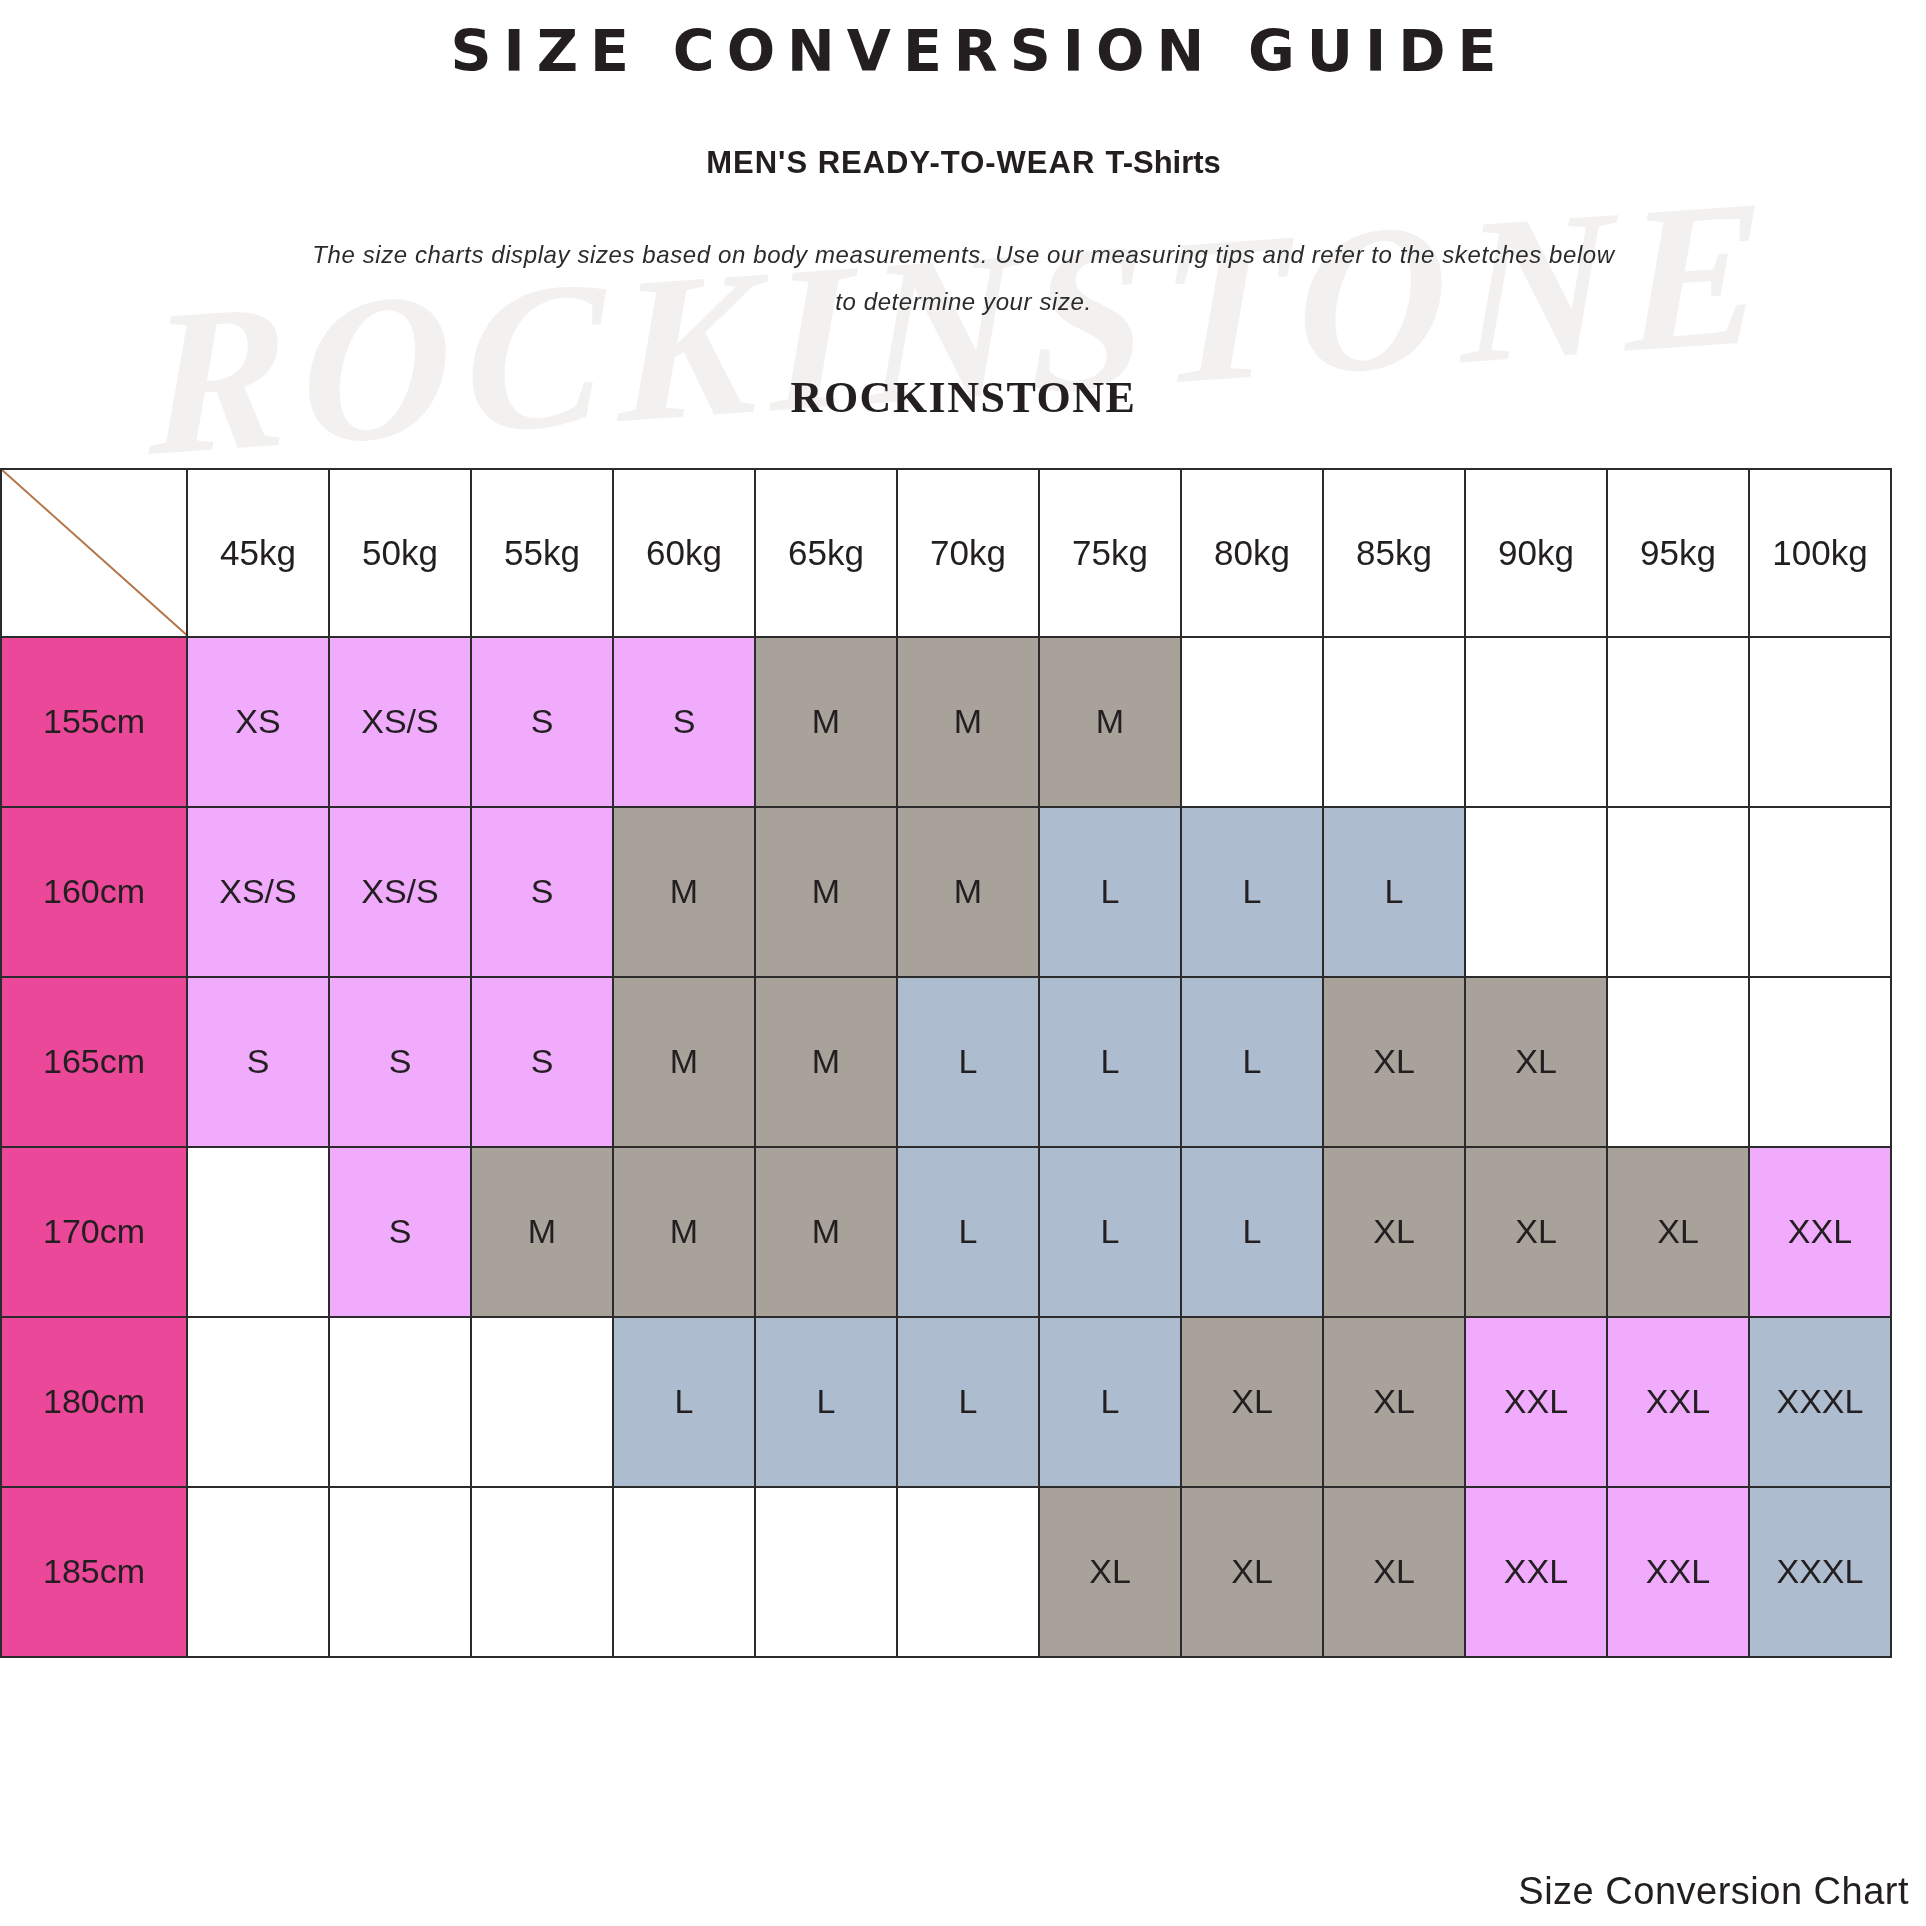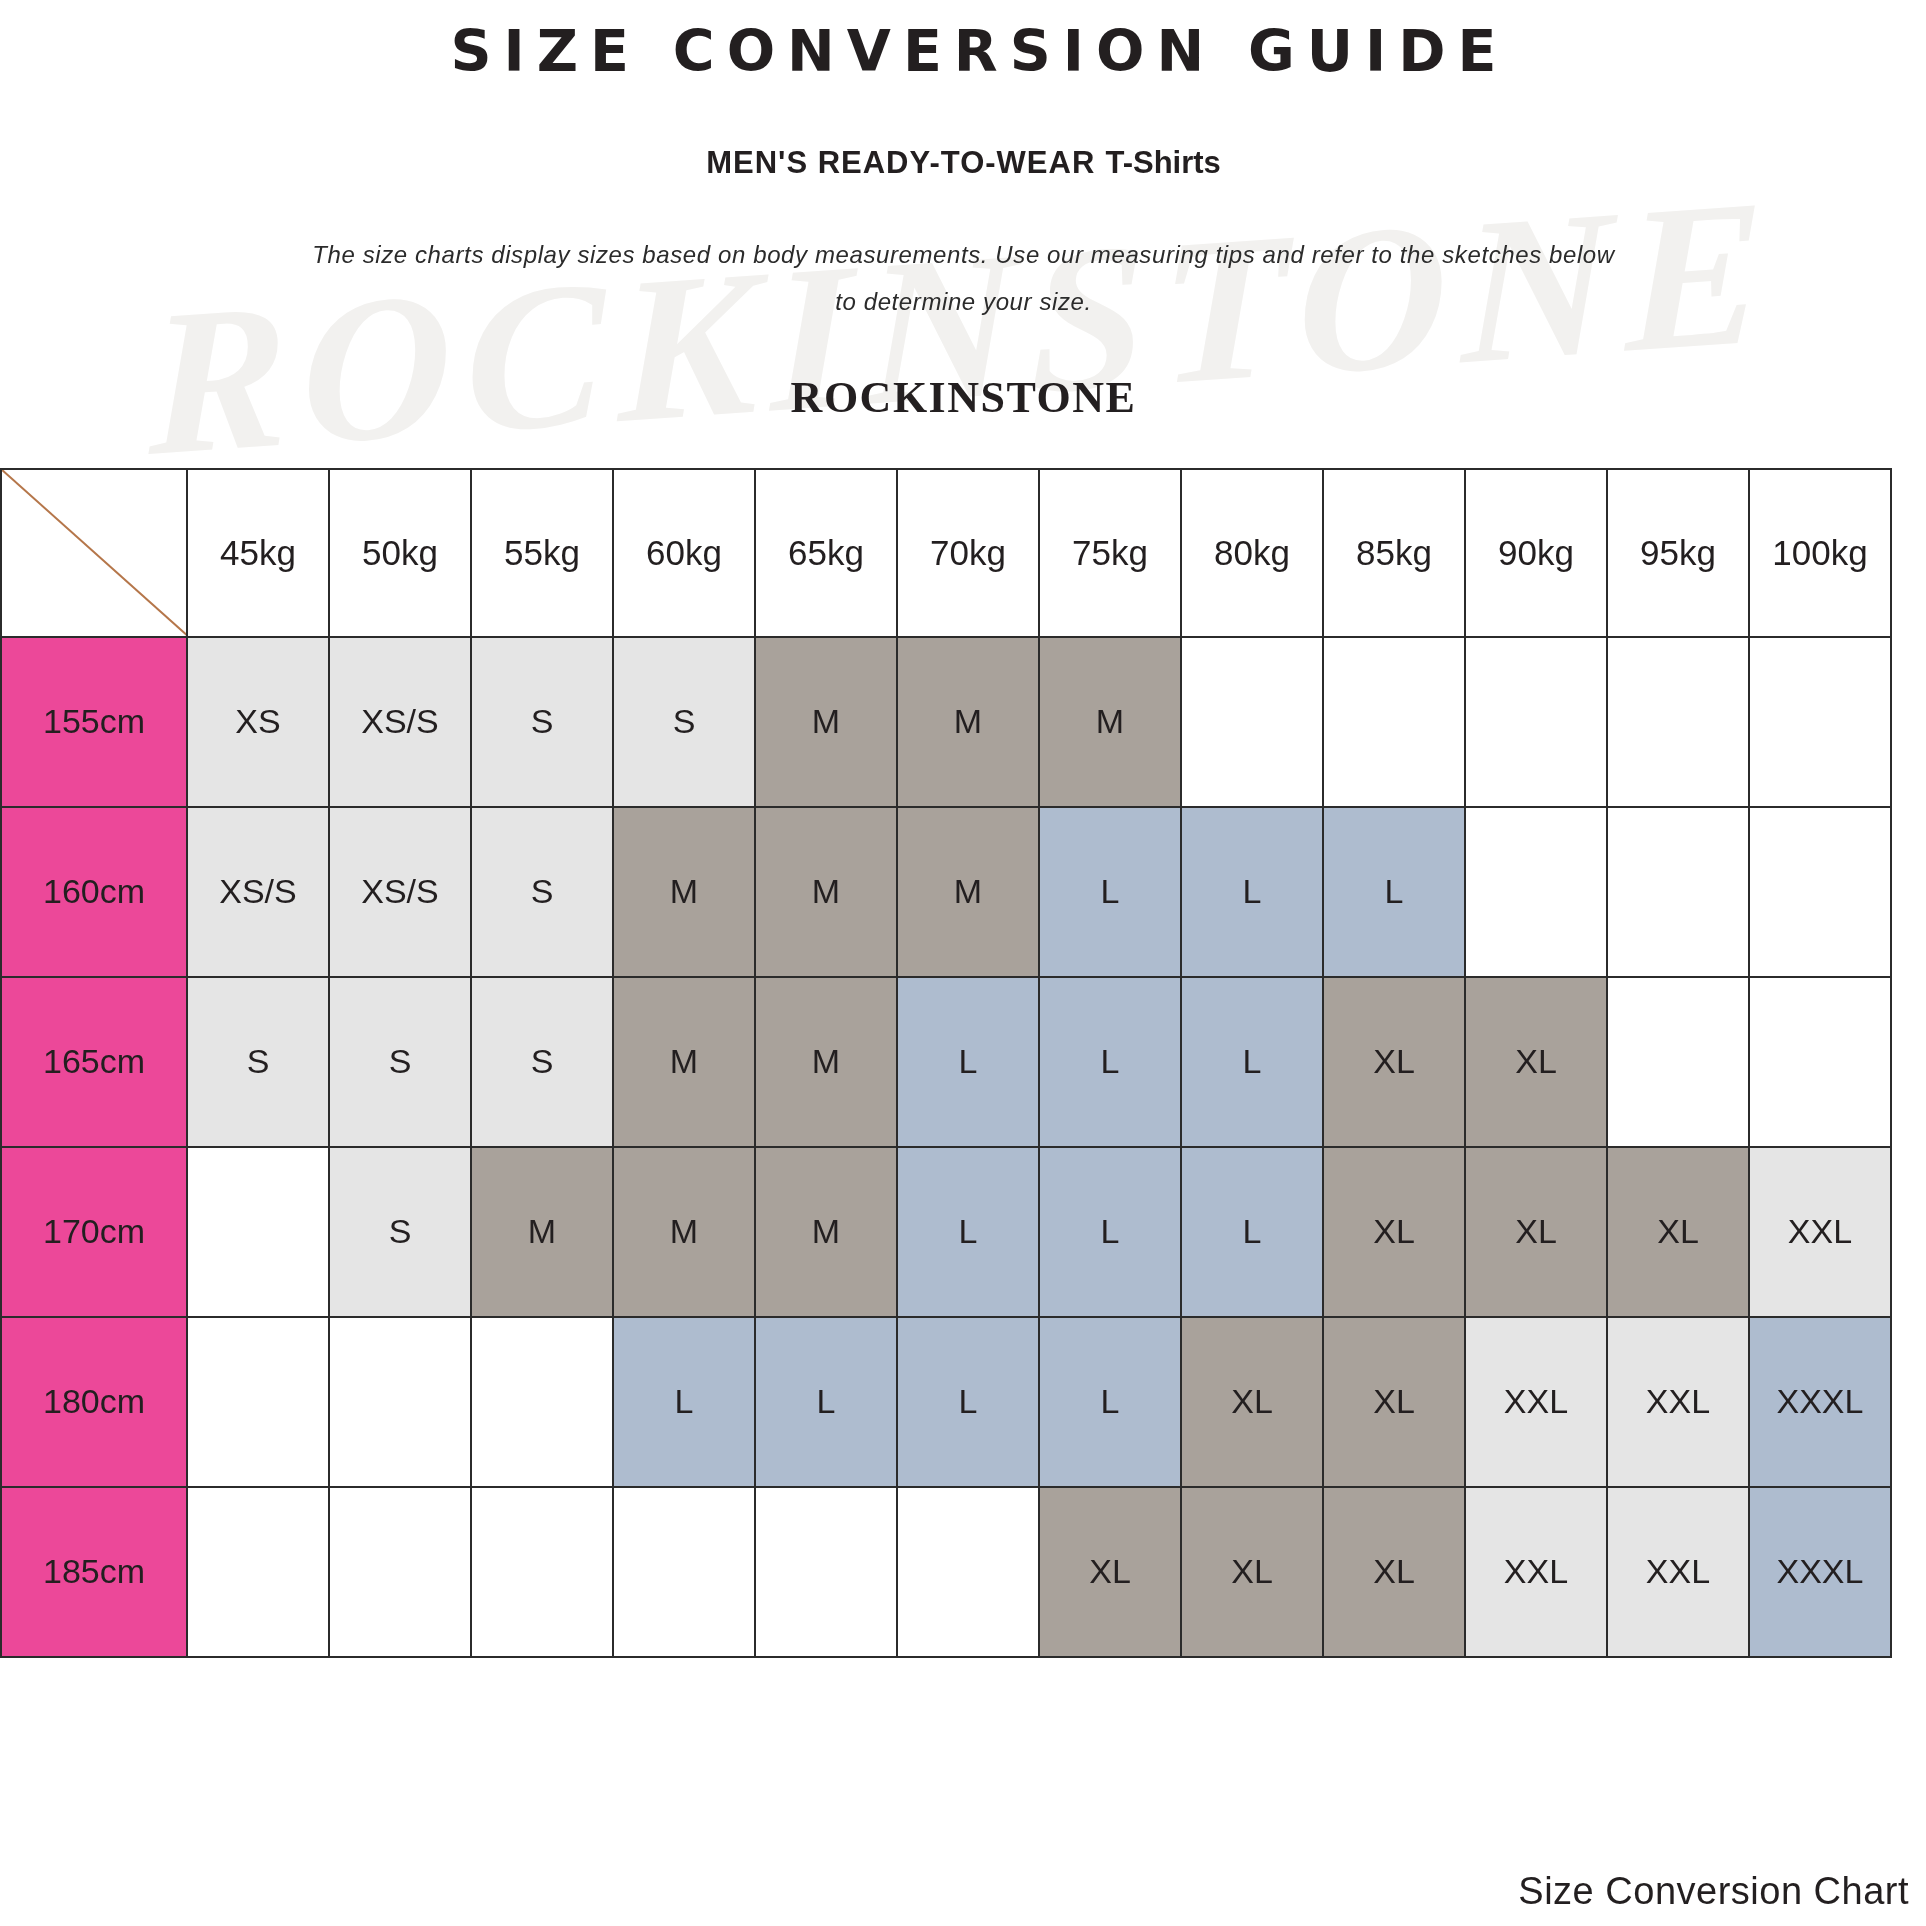--- a/index.html
+++ b/index.html
@@ -108,21 +108,21 @@
   .corner {
     position: relative;
     overflow: hidden;
     background: #fff;
   }
   .corner svg {
     position: absolute;
     top: 0; left: 0;
   }
   .c-empty { background: #ffffff; }
-  .c-light { background: #e5e5e5; }
+  .c-light { background: #f0abfc; }
   .c-taupe { background: #a9a29b; }
   .c-blue  { background: #aebccf; }
   .rowhead-cell { background: #ec4899; font-size: 35px; }
   .footer-note {
     position: absolute;
     right: 18px;
     bottom: 14px;
     font-family: Liberation Sans, sans-serif;
     font-size: 38px;
     letter-spacing: 0.5px;

